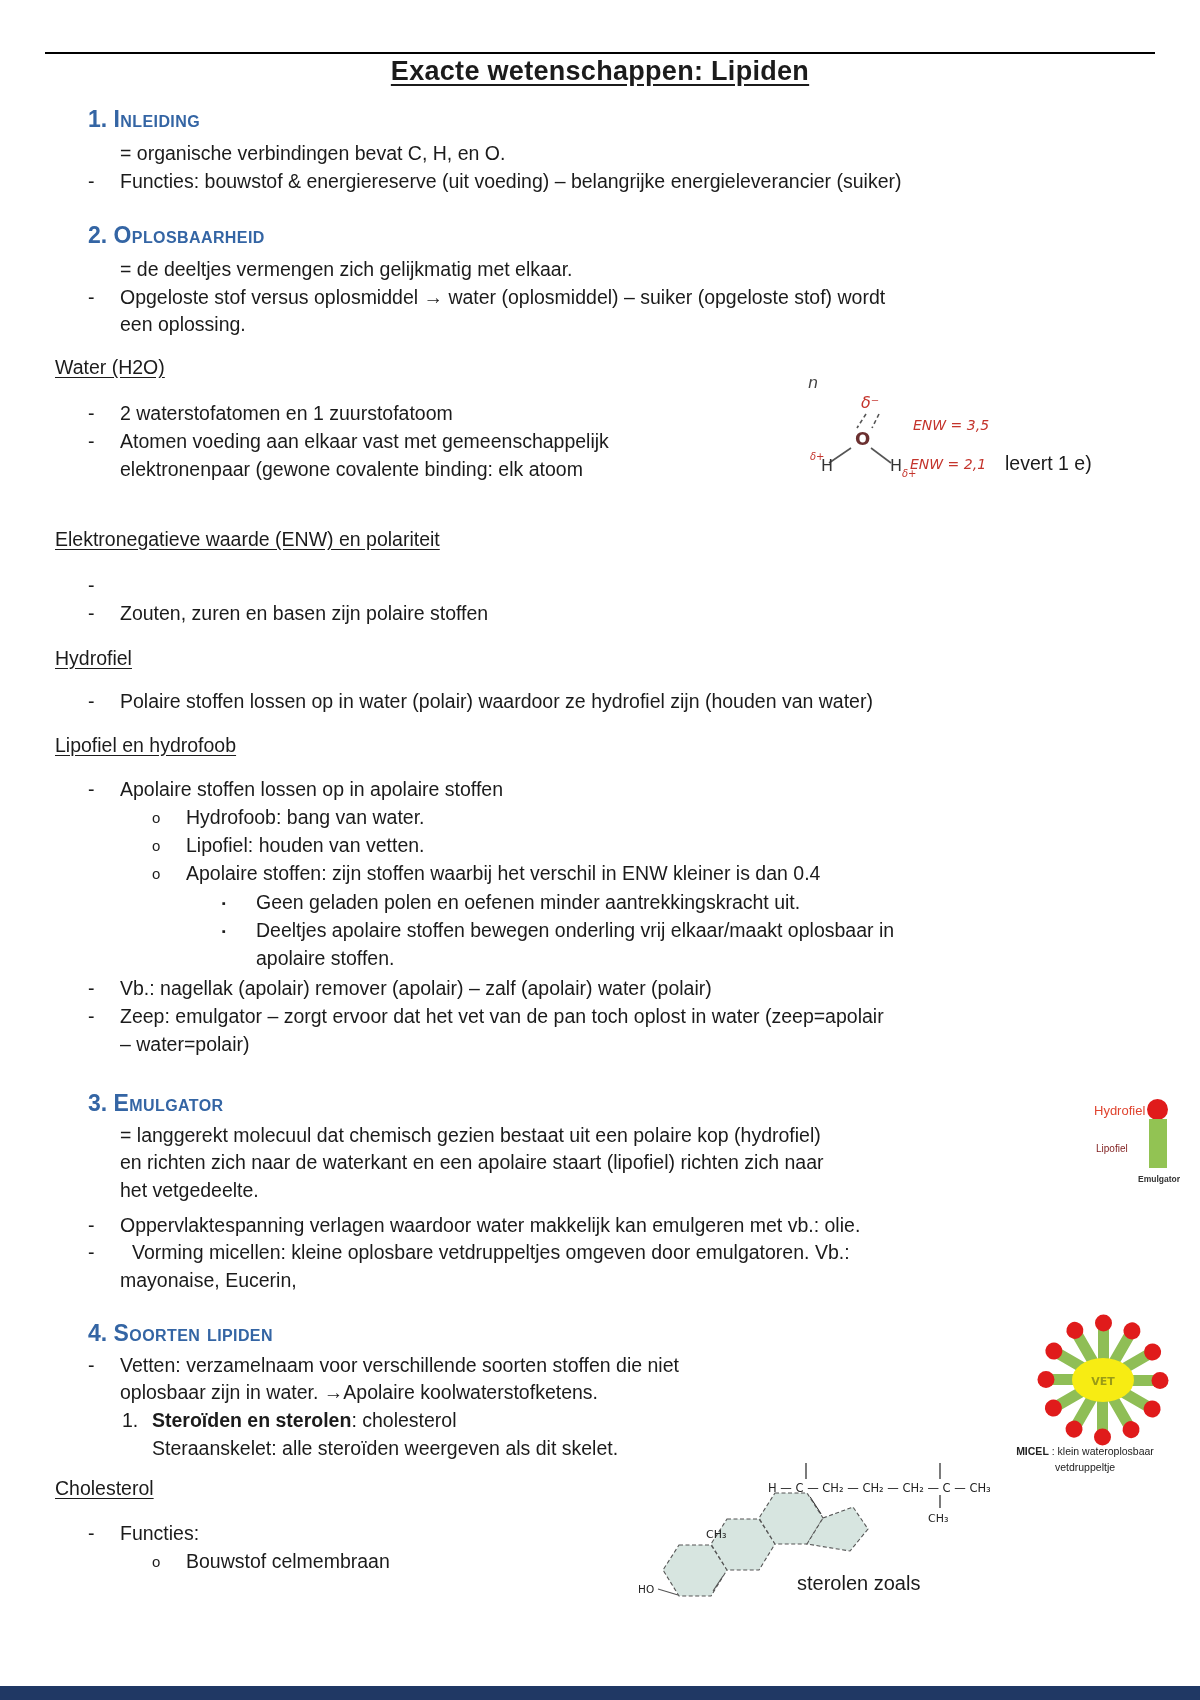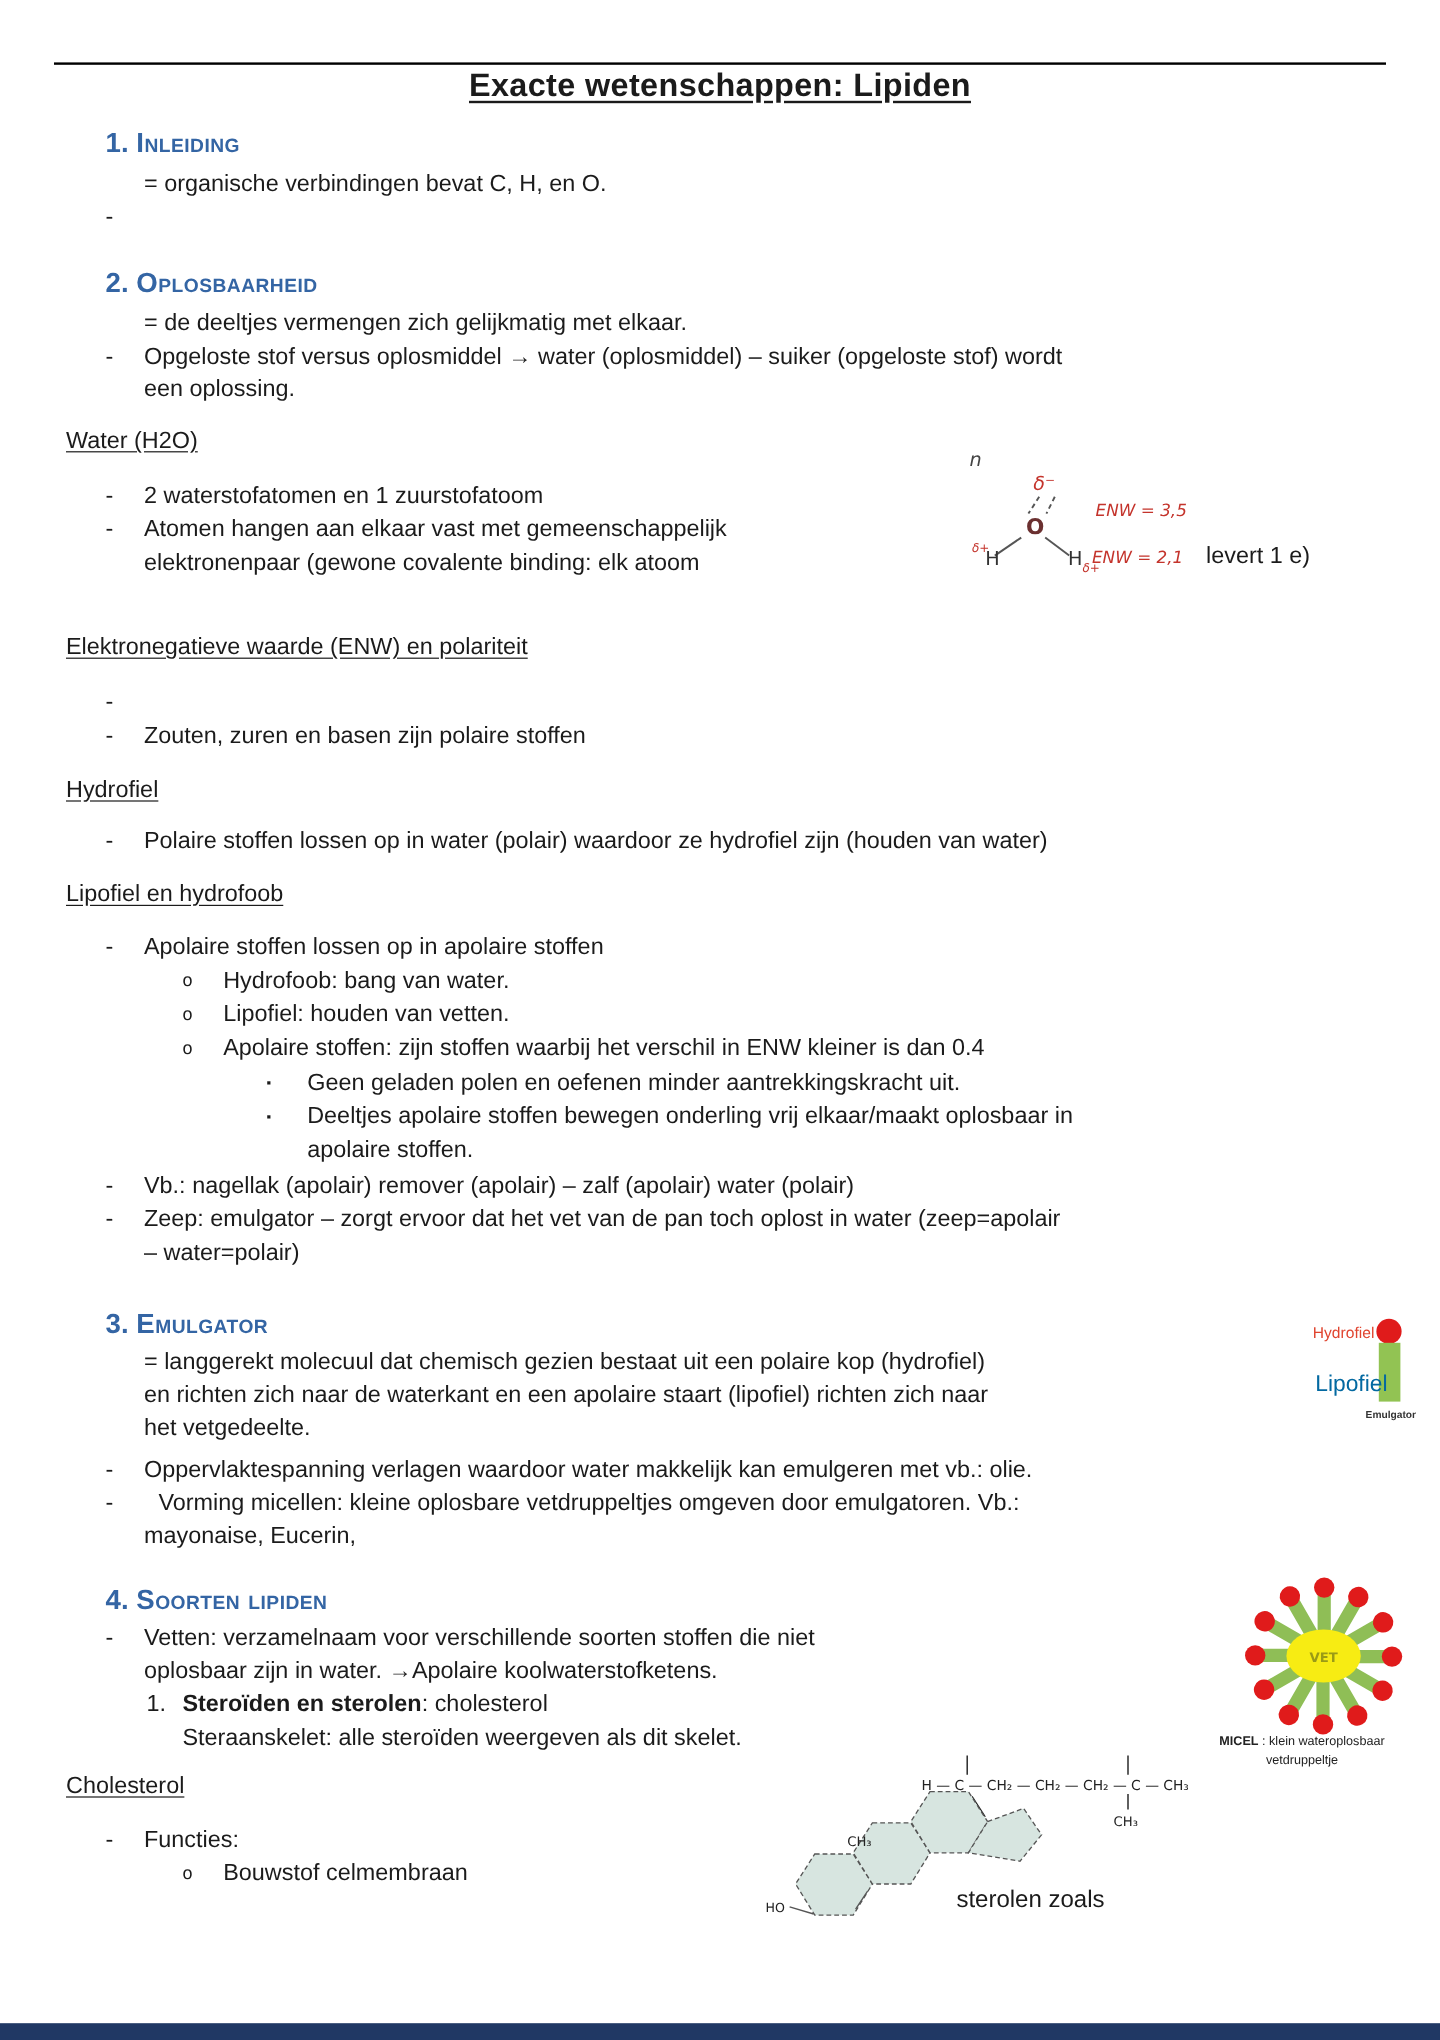--- a/index.html
+++ b/index.html
@@ -14,21 +14,21 @@
   .sc { font-variant:small-caps; letter-spacing:0.4px; }
   .title {
     position:absolute; left:0; top:56px; width:1200px; text-align:center;
     font-size:27px; font-weight:bold; text-decoration:underline;
     text-underline-offset:4px; letter-spacing:0.3px;
   }
   .rule { position:absolute; background:#000; }
   .m2 { font-size:15px; }            
   .m3 { font-size:11px; }
   .emu-label-h { position:absolute; font-size:13px; color:#e0442f; }
-  .emu-label-l { position:absolute; font-size:19px; color:#0369a1; }
+  .emu-label-l { position:absolute; font-size:10px; color:#7f1d1d; }
   .emu-label-e { position:absolute; font-size:8.5px; font-weight:bold; color:#333; }
   .emu-head { position:absolute; width:21px; height:21px; border-radius:50%; background:#e01b1b; }
   .emu-tail { position:absolute; width:18px; height:49px; background:#92c353; }
   .micel-caption {
     position:absolute; left:985px; top:1444px; width:200px; text-align:center;
     font-size:10.5px; color:#222; line-height:1.5;
   }
   .sterolen { position:absolute; left:797px; top:1572px; font-size:20px; }
   .footer-bar { position:absolute; left:0; top:1686px; width:1200px; height:14px; background:#203864; }
   svg { position:absolute; overflow:visible; }
@@ -38,32 +38,33 @@
 <body>
 
 <div class="page">
 
   <div class="rule" style="left:45px;top:52px;width:1110px;height:2px;"></div>
   <div class="title">Exacte wetenschappen: Lipiden</div>
 
   <div class="t bh" style="left:88px;top:106px;"><span>1.</span>&nbsp;<span class="sc">Inleiding</span></div>
   <div class="t" style="left:120px;top:142px;">= organische verbindingen bevat C, H, en O.</div>
   <div class="t" style="left:88px;top:170px;">-</div>
+  <div class="t" style="left:120px;top:170px;">Functies: bouwstof &amp; energiereserve (uit voeding) – belangrijke energieleverancier (suiker)</div>
 
   <div class="t bh" style="left:88px;top:222px;"><span>2.</span>&nbsp;<span class="sc">Oplosbaarheid</span></div>
   <div class="t" style="left:120px;top:258px;">= de deeltjes vermengen zich gelijkmatig met elkaar.</div>
   <div class="t" style="left:88px;top:286px;">-</div>
   <div class="t" style="left:120px;top:286px;">Opgeloste stof versus oplosmiddel → water (oplosmiddel) – suiker (opgeloste stof) wordt</div>
   <div class="t" style="left:120px;top:313px;">een oplossing.</div>
 
   <div class="t uh" style="left:55px;top:356px;">Water (H2O)</div>
   <div class="t" style="left:88px;top:402px;">-</div>
   <div class="t" style="left:120px;top:402px;">2 waterstofatomen en 1 zuurstofatoom</div>
   <div class="t" style="left:88px;top:430px;">-</div>
-  <div class="t" style="left:120px;top:430px;">Atomen hangen aan elkaar vast met gemeenschappelijk</div>
+  <div class="t" style="left:120px;top:430px;">Atomen voeding aan elkaar vast met gemeenschappelijk</div>
   <div class="t" style="left:120px;top:458px;">elektronenpaar (gewone covalente binding: elk atoom</div>
   <div class="t" style="left:1005px;top:452px;">levert 1 e)</div>
 
   <svg style="left:730px;top:340px;" width="300" height="145" viewBox="0 0 300 145">
     <text x="78" y="48" font-size="16" fill="#444" font-style="italic">n</text>
     <text x="131" y="68" font-size="16" fill="#c4342c" font-style="italic">δ⁻</text>
     <line x1="136" y1="74" x2="127" y2="88" stroke="#555" stroke-width="1.6" stroke-dasharray="4 3"></line>
     <line x1="149" y1="74" x2="142" y2="88" stroke="#555" stroke-width="1.6" stroke-dasharray="4 3"></line>
     <text x="125" y="105" font-size="18" fill="#6b3030" font-weight="600">O</text>
     <line x1="121" y1="108" x2="99" y2="123" stroke="#555" stroke-width="1.6"></line>

